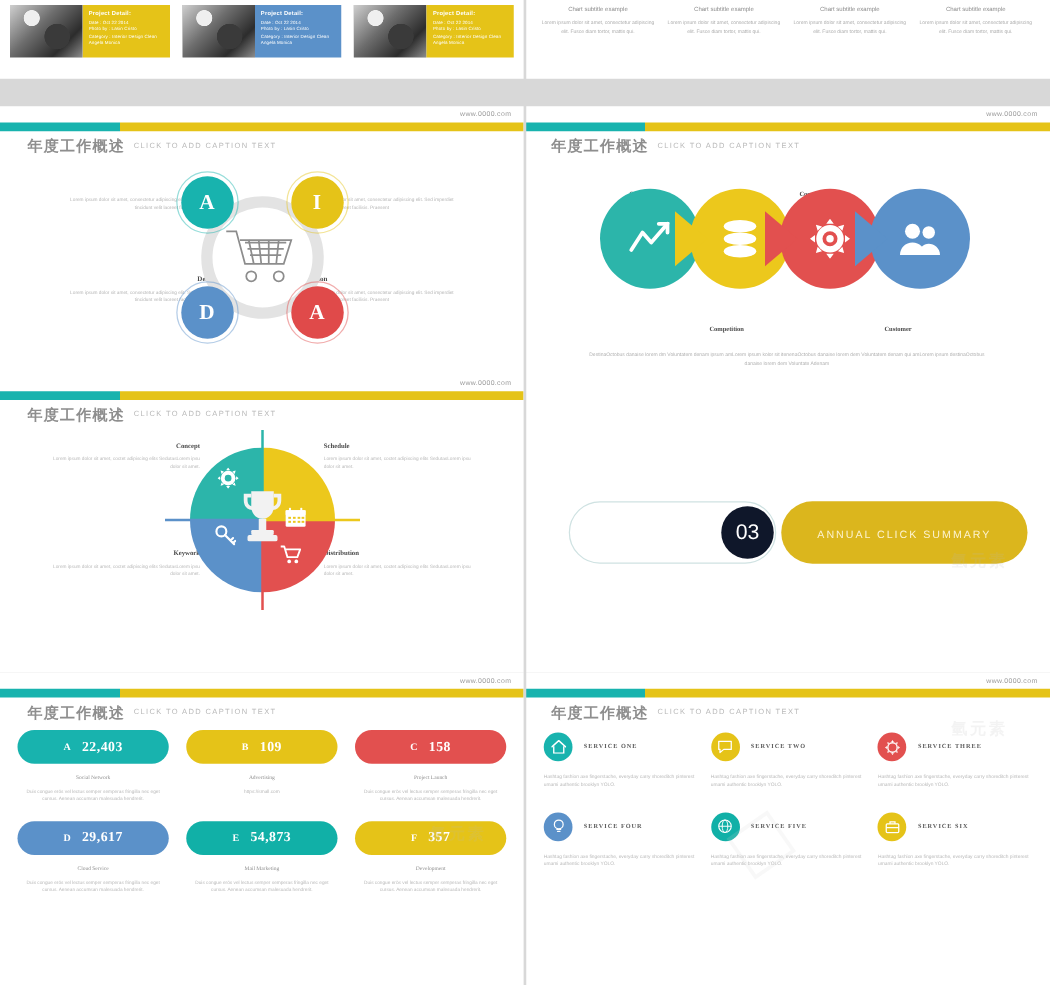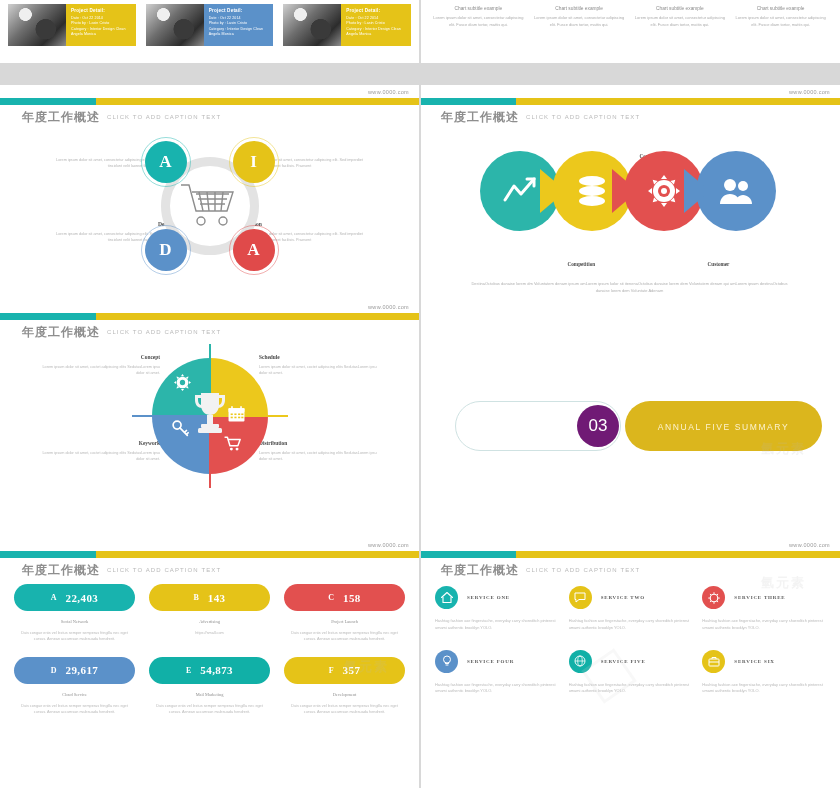--- a/index.html
+++ b/index.html
@@ -125,21 +125,21 @@
   .ql-tr { right:40px; top:10px; text-align:left;}
   .ql-bl { left:40px; top:96px; text-align:right;}
   .ql-br { right:40px; top:96px; text-align:left;}
 
   
   .sec-wrap { position:absolute; left:0; top:0; width:100%; height:100%; display:flex; align-items:center;}
   .sec-inner { position:relative; width:100%; height:50px; margin-top:14px;}
   .sec-pill-l { position:absolute; left:36px; top:0; width:166px; height:50px; border-radius:25px;
                 border:1.2px solid #cfe2e2; background:#fff;}
   .sec-num { position:absolute; left:158px; top:4px; width:42px; height:42px; border-radius:50%;
-             background:#701a75; color:#fff; display:flex;align-items:center;justify-content:center;
+             background:#0f172a; color:#fff; display:flex;align-items:center;justify-content:center;
              font-size:17px; font-weight:300; font-family:"Liberation Sans",sans-serif;}
   .sec-pill-r { position:absolute; left:206px; right:18px; top:0; height:50px; border-radius:25px;
                 background:#dbb61d; display:flex;flex-direction:column;align-items:center;justify-content:center;}
   .sec-cn { font-size:19px; color:#fff; letter-spacing:3px; font-weight:500; line-height:1.1;}
   .sec-en { font-size:8.5px; color:#fdf3cf; letter-spacing:1.6px; margin-top:1px;}
 
   
   .stats { position:absolute; left:0; top:46px; width:100%; padding: 0 14px;}
   .srow { display:flex; gap:14px; margin-bottom:14px;}
   .scol { flex:1; text-align:center;}
@@ -430,21 +430,21 @@
       </div>
     </div>
   </div>
 
   <div class="slide">
     <div class="sec-wrap">
       <div class="sec-inner">
         <div class="sec-pill-l"></div>
         <div class="sec-num">03</div>
         <div class="sec-pill-r">
-          <div class="sec-en">ANNUAL FIVE SUMMARY</div>
+          <div class="sec-en">ANNUAL CLICK SUMMARY</div>
         </div>
       </div>
     </div>
     <div class="wm" style="right:34px;top:140px;">
       <div class="wm-txt">氫元素</div>
     </div>
   </div>
 
   <div class="slide">
     <div class="hdr-url">www.0000.com</div>
@@ -463,21 +463,21 @@
           <div class="pill p-teal">
             <span class="lt">A</span>
             <span class="vv">22,403</span>
           </div>
           <div class="scap">Social Network</div>
           <div class="sdesc">Duis congue erös vel lectus semper semperas fringilla nec eget cursus. Aenean accumsan malesuada hendrerit.</div>
         </div>
         <div class="scol">
           <div class="pill p-yellow">
             <span class="lt">B</span>
-            <span class="vv">143</span>
+            <span class="vv">109</span>
           </div>
           <div class="scap">Advertising</div>
           <div class="sdesc">https://small.com</div>
         </div>
         <div class="scol">
           <div class="pill p-red">
             <span class="lt">C</span>
             <span class="vv">158</span>
           </div>
           <div class="scap">Project Launch</div>

